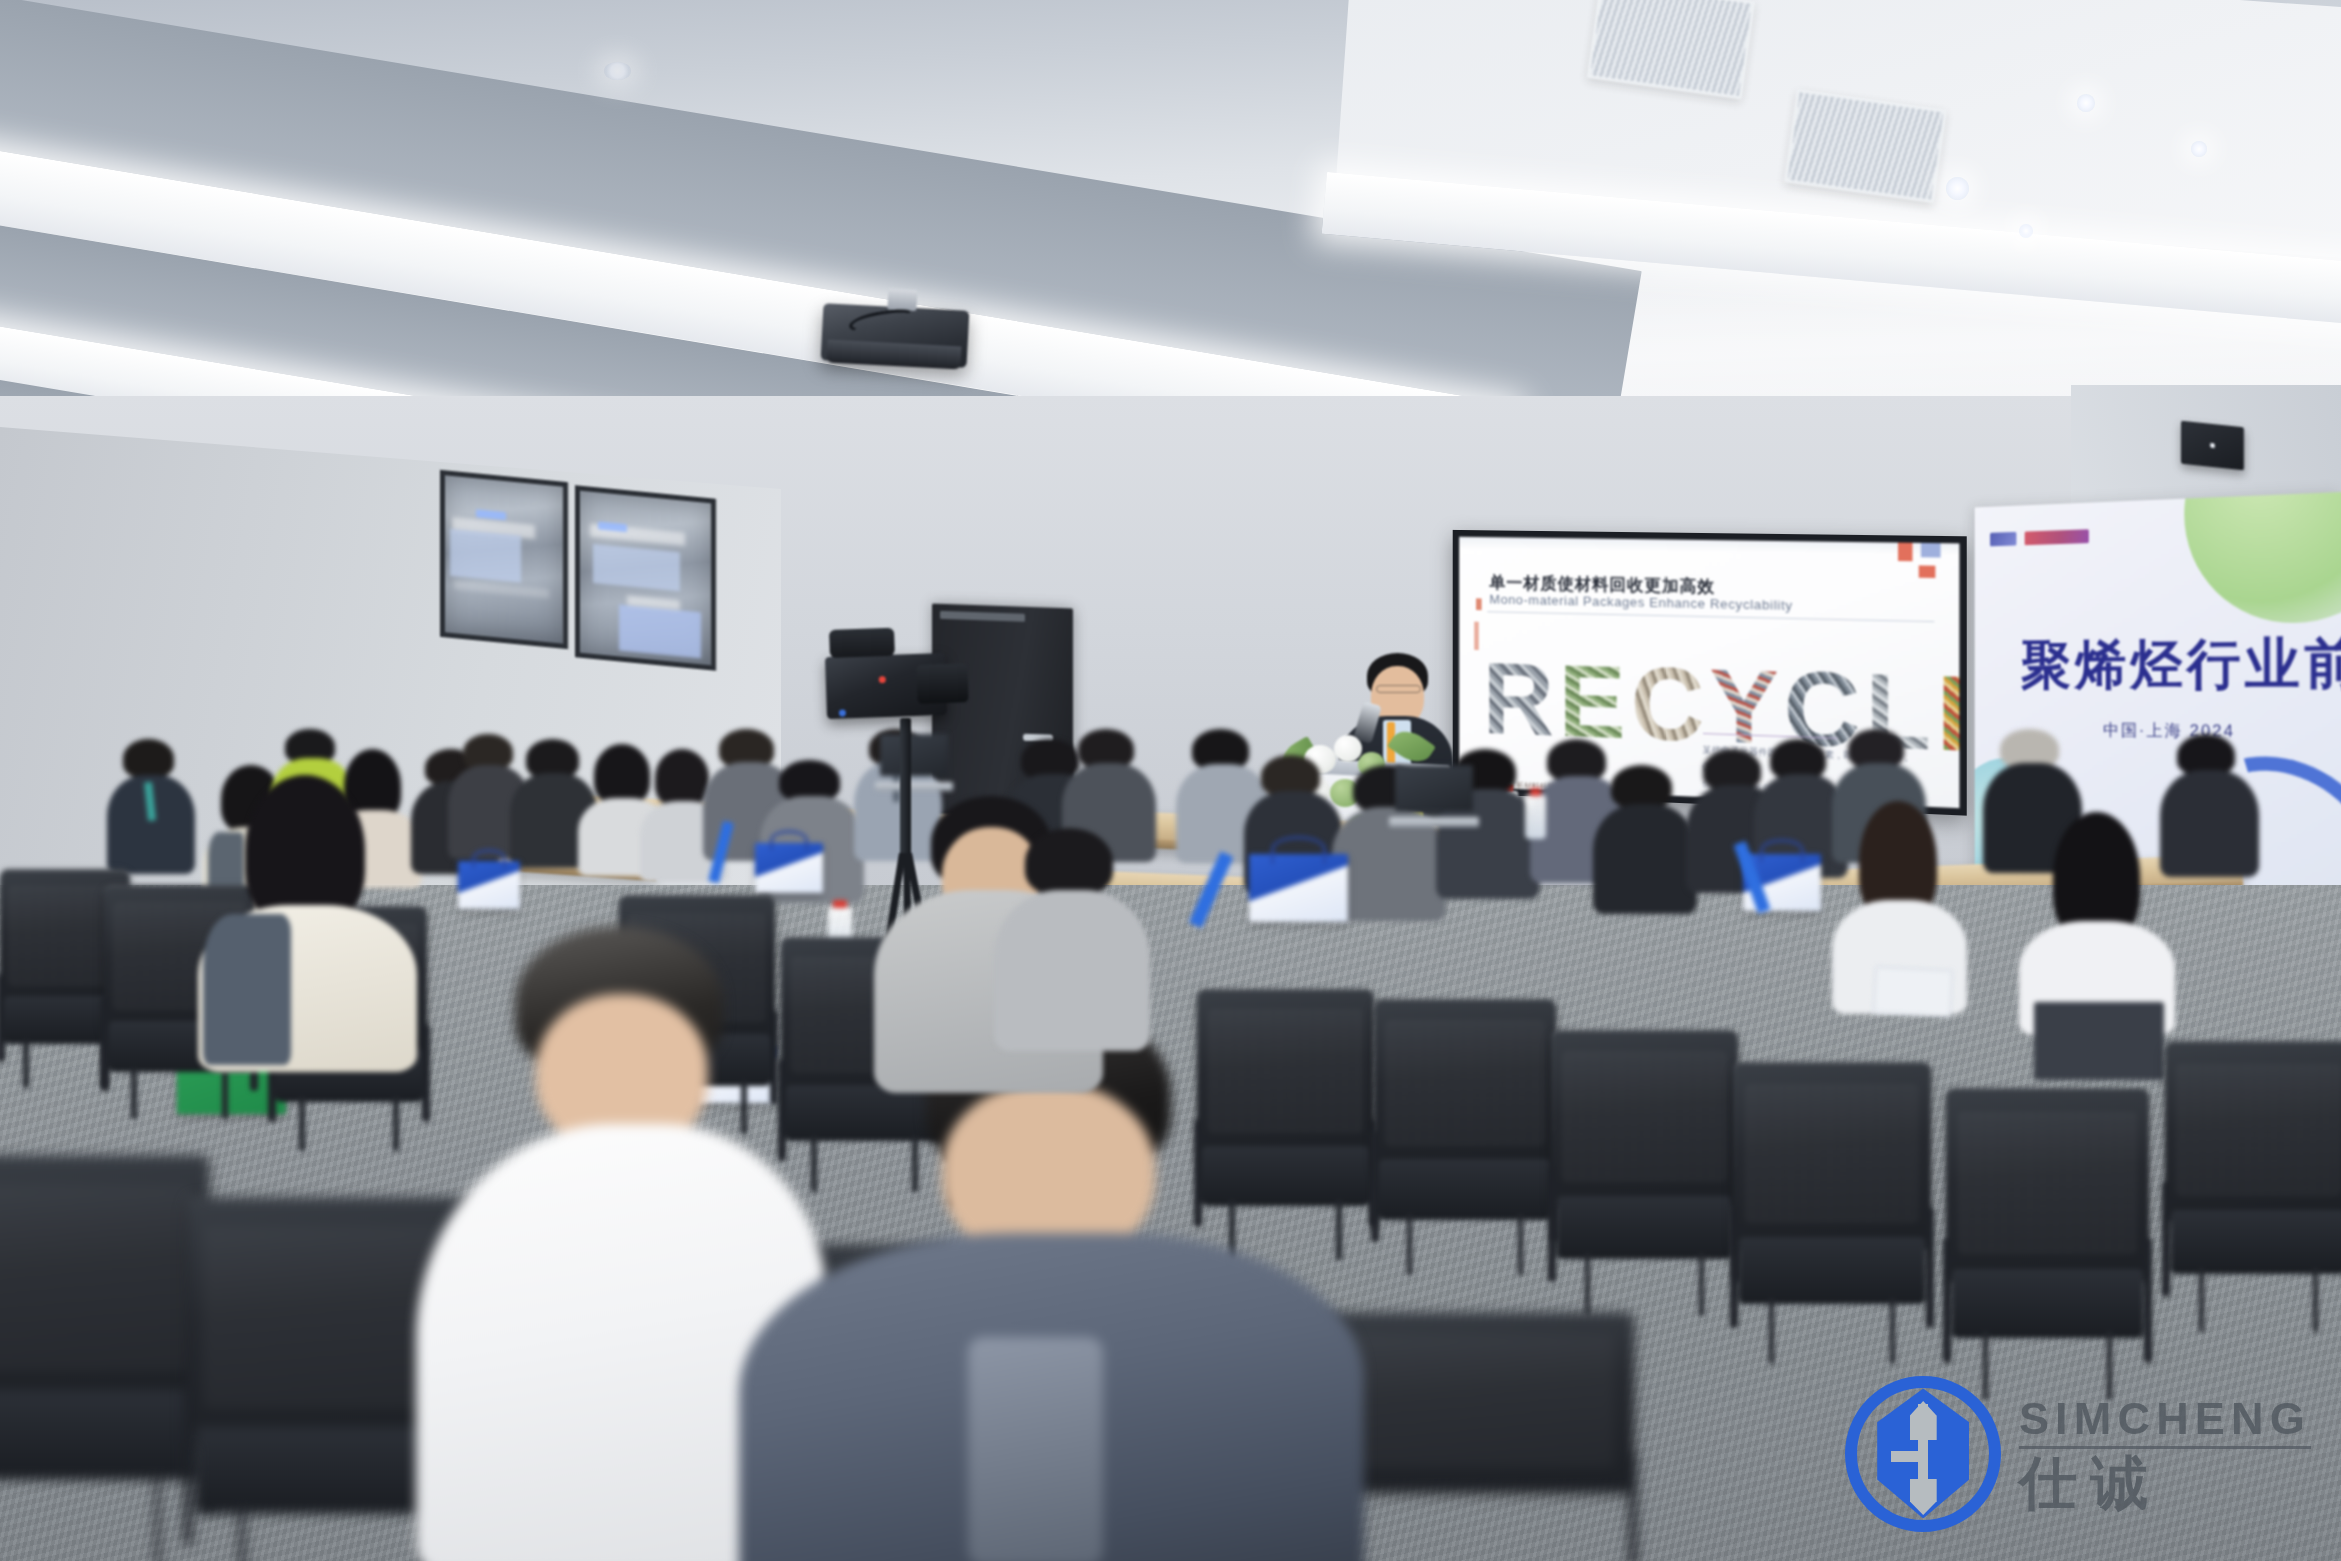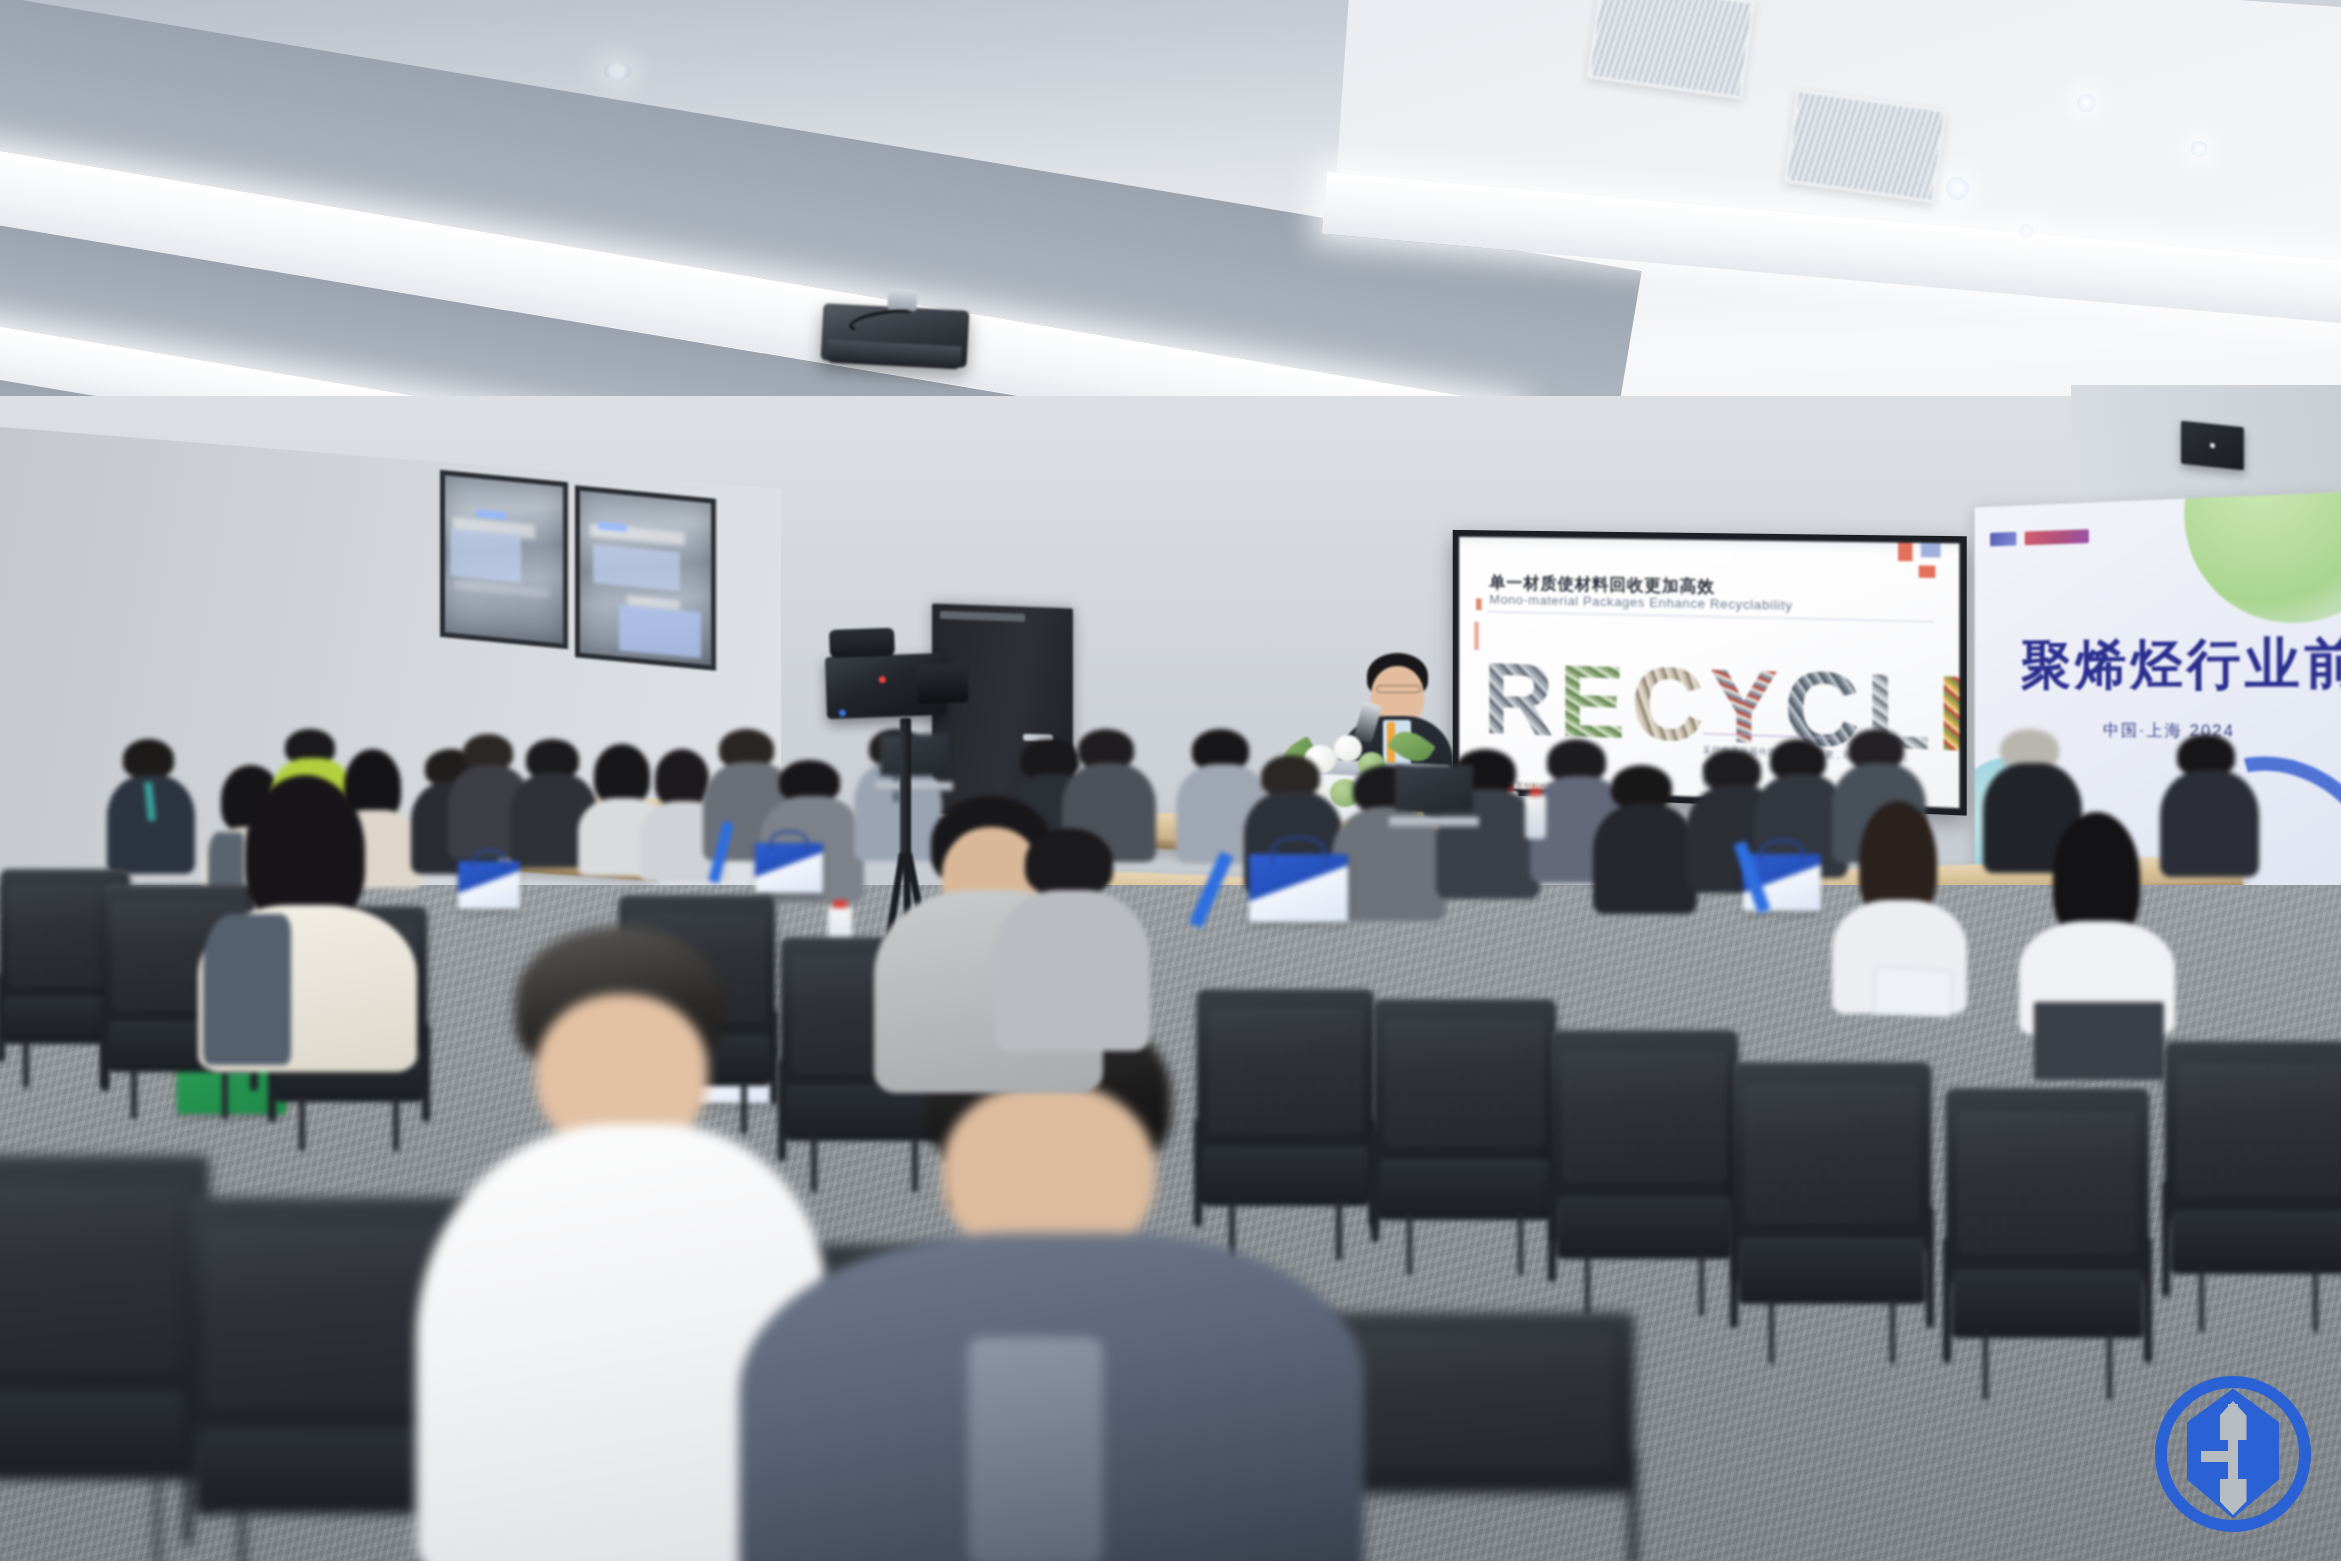--- a/index.html
+++ b/index.html
@@ -1038,16 +1038,21 @@
 
   <div class="watermark" style="right:31px; bottom:29px;">
     <div class="wm-logo">
       <div class="wm-circle"></div>
       <div class="wm-shield"></div>
       <div class="wm-cut" style="left:50%; margin-left:-13.5px; top:16%; width:27px; height:39px; background:#b6bcc0; clip-path:polygon(50% 0%,100% 38%,100% 100%,0 100%,0 38%);"></div>
       <div class="wm-cut" style="left:50%; margin-left:-32px; top:48%; width:34px; height:11.4px;"></div>
       <div class="wm-cut" style="left:50%; margin-left:-13.5px; top:66%; width:27px; height:36px; clip-path:polygon(0 0,100% 0,100% 62%,50% 100%,0 62%);"></div>
       <div class="wm-cut" style="left:50%; margin-left:-5.2px; top:18%; width:10.4px; height:99px;"></div>
     </div>
+    <div class="wm-text">
+      <div class="wm-en">SIMCHENG</div>
+      <div class="wm-rule"></div>
+      <div class="wm-cn">仕诚</div>
+    </div>
   </div>
 
 </div>
 
 
 </body></html>

